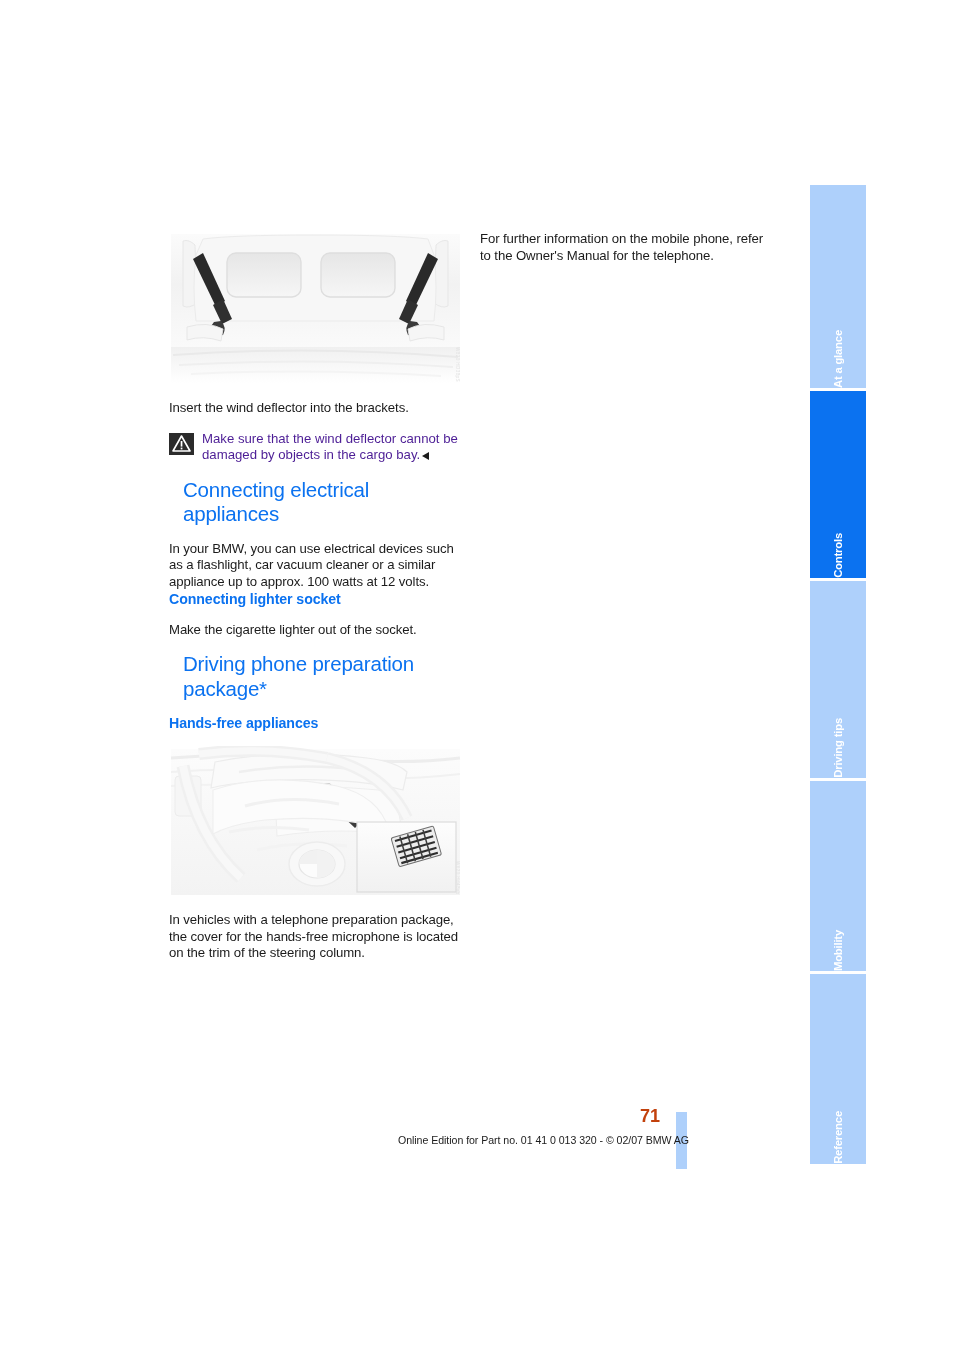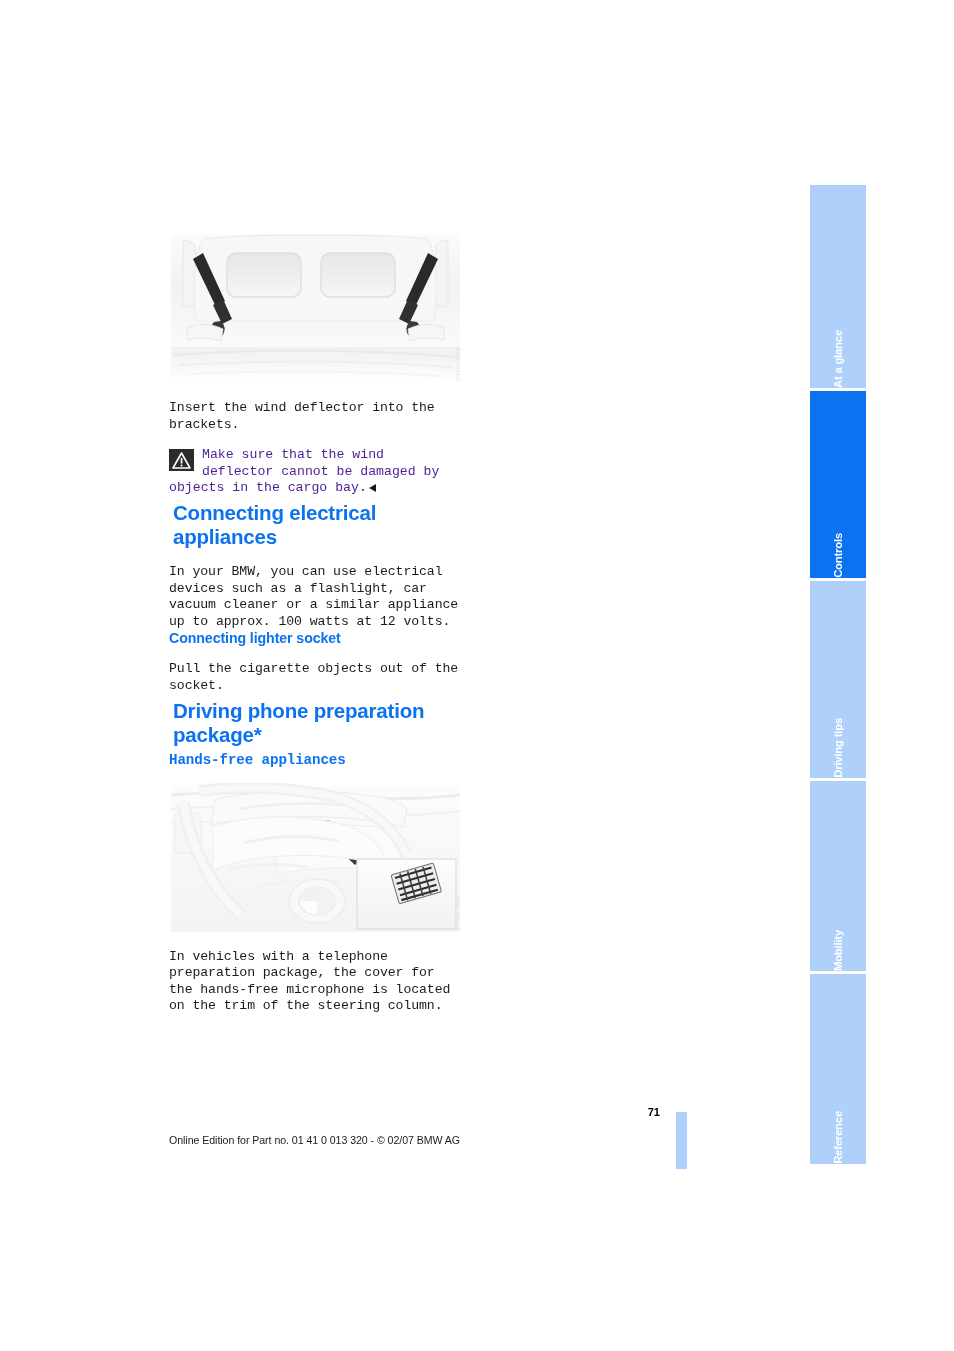--- a/index.html
+++ b/index.html
@@ -31,30 +31,30 @@
   #col-left  { left: 169px; top: 231px; }
   #col-right { left: 480px; top: 231px; }
 
   .body-text {
     font-size: 13.2px;
     line-height: 16.6px;
     color: #1b1b1b;
     margin: 0;
     letter-spacing: -0.1px;
   }
-  .gap-s { margin-top: 14px; font-family: Liberation Mono, monospace; }
+  .gap-s { margin-top: 14px; }
   .gap-m { margin-top: 20px; }
 
   
   h1.h-main {
     font-size: 20.5px;
     line-height: 24.5px;
-    font-weight: bold;
+    font-weight: normal;
     color: #0b72f0;
-    margin: 4px;
+    margin: 14px;
     letter-spacing: -0.2px;
   }
   h2.h-sub {
     font-size: 14.2px;
     line-height: 17px;
     font-weight: bold;
     color: #0b72f0;
     margin: 0;
     letter-spacing: -0.1px;
   }
@@ -112,38 +112,38 @@
     margin-left: 2px;
   }
 
   
   #page-number {
     position: absolute;
     left: 600px;
     top: 1106px;
     width: 60px;
     text-align: right;
-    font-size: 11px;
+    font-size: 18px;
     font-weight: bold;
-    color: #000000;
+    color: #c2410c;
   }
   #page-marker {
     position: absolute;
     left: 676px;
     top: 1112px;
     width: 11px;
     height: 57px;
     background: #aed0fb;
   }
   #footer-line {
     position: absolute;
     left: 169px;
     top: 1134px;
     width: 520px;
-    text-align: left;
+    text-align: right;
     font-size: 10.6px;
     color: #1b1b1b;
     letter-spacing: -0.05px;
   }
 
   
   #sidebar {
     position: absolute;
     left: 810px;
     top: 185px;
@@ -237,21 +237,21 @@
         </svg>
       </span>
       <span class="warn-tail">Make sure that the wind deflector cannot be damaged by objects in the cargo bay.</span><span class="endmark"></span>
     </div>
 
     <h1 class="h-main gap-m">Connecting electrical appliances</h1>
 
     <p class="body-text gap-s">In your BMW, you can use electrical devices such as a flashlight, car vacuum cleaner or a similar appliance up to approx. 100 watts at 12 volts.</p>
 
     <h2 class="h-sub gap-m">Connecting lighter socket</h2>
-    <p class="body-text gap-s">Pull the cigarette objects out of the socket.</p>
+    <p class="body-text gap-s">Make the cigarette lighter out of the socket.</p>
 
     <h1 class="h-main gap-m">Driving phone preparation package*</h1>
 
     <h2 class="h-sub gap-s">Hands-free appliances</h2>
 
     <div class="figure gap-s" id="fig-steering">
       <svg width="293" height="152" viewBox="0 0 293 152" xmlns="http://www.w3.org/2000/svg">
         <defs>
           <linearGradient id="gDash" x1="0" y1="0" x2="0" y2="1">
             <stop offset="0%" stop-color="#fcfcfc"></stop>
@@ -329,20 +329,23 @@
             <line x1="33" y1="1" x2="33" y2="29"></line>
           </g>
         </g>
       </svg>
       <span class="fig-watermark">W620 Hd48vb</span>
     </div>
 
     <p class="body-text gap-s">In vehicles with a telephone preparation package, the cover for the hands-free microphone is located on the trim of the steering column.</p>
   </div>
 
+  <div class="col" id="col-right">
+    <p class="body-text">For further information on the mobile phone, refer to the Owner's Manual for the telephone.</p>
+  </div>
 
   <div id="page-number">71</div>
   <div id="page-marker"></div>
   <div id="footer-line">Online Edition for Part no. 01 41 0 013 320 - © 02/07 BMW AG</div>
 
   <div id="sidebar">
     <div class="tab" style="top:0px;height:203px;">
       <span class="tab-label">At a glance</span>
     </div>
     <div class="tab active" style="top:206px;height:187px;">

